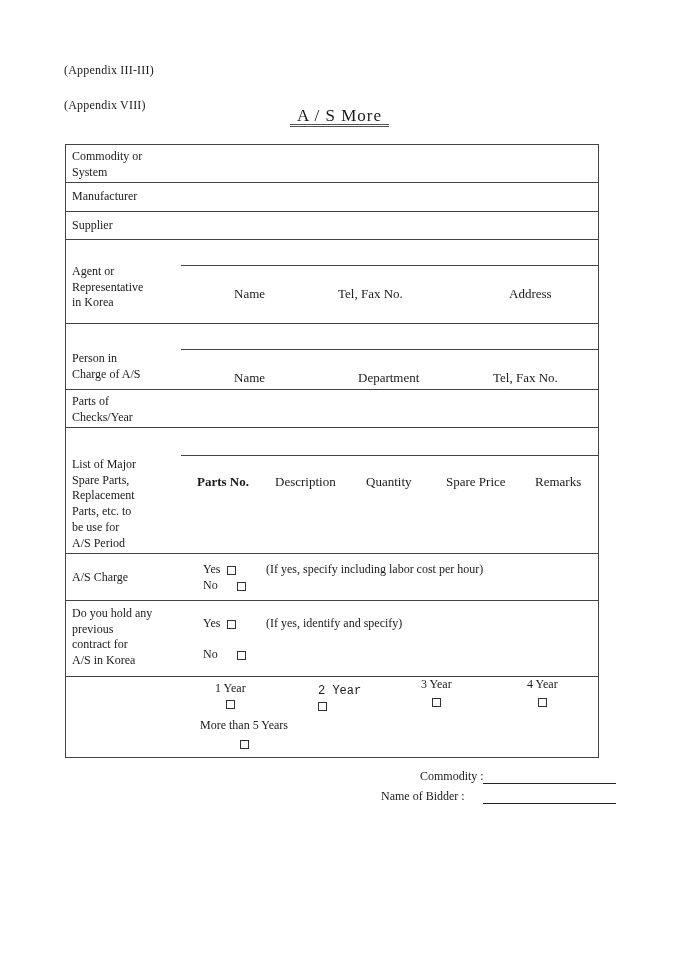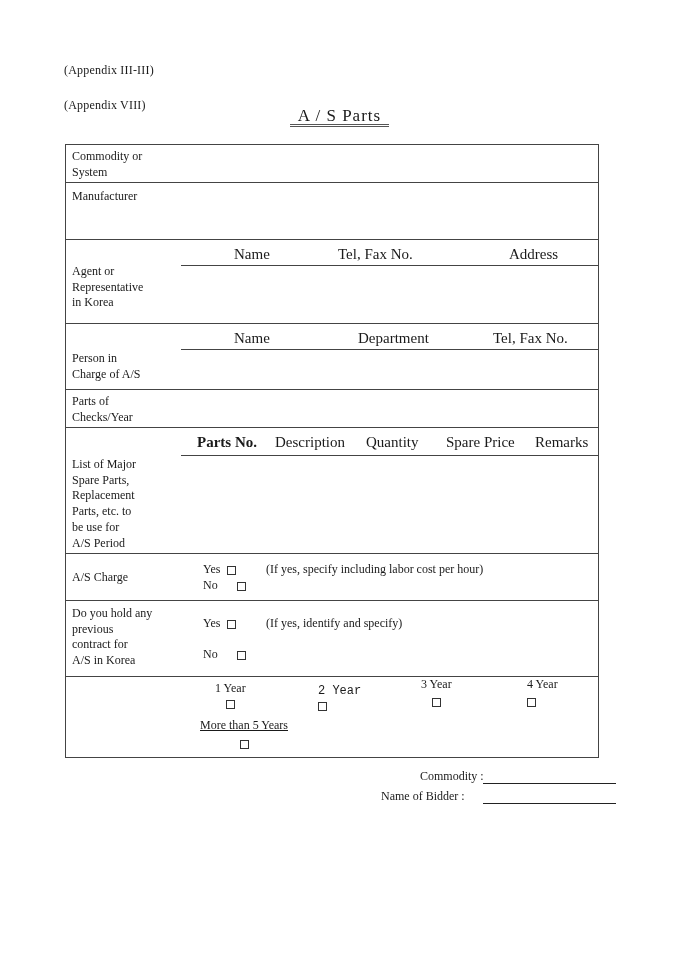--- a/index.html
+++ b/index.html
@@ -24,56 +24,60 @@
     position: absolute; left: 65px; top: 144px;
     width: 534px; height: 614px;
     border: 1px solid #444; box-sizing: border-box;
   }
   .row { position: absolute; left: 0; right: 0; border-top: 1px solid #444; }
   .row.first { border-top: none; }
   .label {
     position: absolute; left: 6px; font-size: 12px; line-height: 15.7px;
   }
   .sub-line { position: absolute; left: 115px; right: 0; border-top: 1px solid #444; }
-  .col-h { position: absolute; font-size: 15px; }
+  .col-h { position: absolute; font-size: 13px; margin-top: 40px; }
   .cb {
     display: inline-block; width: 9px; height: 9px;
     border: 1px solid #333; background: #fff; box-sizing: border-box;
     vertical-align: middle;
   }
   .opt { position: absolute; font-size: 12px; }
   .note { position: absolute; font-size: 12px; }
 
   .sig-row { position: absolute; font-size: 12px; }
   .sig-line { position: absolute; border-top: 1px solid #222; width: 133px; }
 </style>
 </head>
 <body>
 
 <div class="abs appendix" id="app1">(Appendix III-III)</div>
 <div class="abs appendix" id="app2">(Appendix VIII)</div>
-<div class="abs title">A / S  Parts</div>
+<div class="abs title">A / S  More</div>
 <div class="abs title-line" id="tl1"></div>
 <div class="abs title-line" id="tl2"></div>
 
 <div class="table">
 
   <div class="row first" style="top:0; height:37px;">
     <div class="label" style="top:4px;">
       <div>Commodity or</div>
       <div>System</div>
     </div>
     <div class="abs" style="left:115px; right:0; top:0; height:37px;"></div>
   </div>
 
   <div class="row" style="top:37px; height:29px;">
     <div class="label" style="top:6px;">Manufacturer</div>
     <div class="abs" style="left:115px; right:0; top:0; height:29px;"></div>
   </div>
 
+  <div class="row" style="top:66px; height:28px;">
+    <div class="label" style="top:6px;">Supplier</div>
+    <div class="abs" style="left:115px; right:0; top:0; height:28px;"></div>
+  </div>
 
   <div class="row" style="top:94px; height:84px;">
     <div class="col-h" style="left:168px; top:6px;">Name</div>
     <div class="col-h" style="left:272px; top:6px;">Tel, Fax No.</div>
     <div class="col-h" style="left:443px; top:6px;">Address</div>
     <div class="sub-line" style="top:25px;"></div>
     <div class="label" style="top:24px;">
       <div>Agent or</div>
       <div>Representative</div>
       <div>in Korea</div>
@@ -157,25 +161,25 @@
       <span class="cb"></span>
     </div>
     <div class="opt" style="left:252px; top:7px; text-align:left;font-family:Liberation Mono, monospace;">
       <div>2 Year</div>
       <span class="cb" style="margin-top:4px;"></span>
     </div>
     <div class="opt" style="left:355px; top:0px; text-align:center;">
       <div>3 Year</div>
       <span class="cb" style="margin-top:4px;"></span>
     </div>
-    <div class="opt" style="left:461px; top:0px; ">
+    <div class="opt" style="left:461px; top:0px; text-align:center;">
       <div>4 Year</div>
       <span class="cb" style="margin-top:4px;"></span>
     </div>
-    <div class="opt" style="left:134px; top:41px; text-align:center;text-decoration:underline;">
+    <div class="opt" style="left:134px; top:41px; text-align:center;">
       <div>More than 5 Years</div>
       <span class="cb" style="margin-top:7px;"></span>
     </div>
   </div>
 </div>
 
 <div class="sig-row" style="left:420px; top:769px;">Commodity :</div>
 <div class="sig-line" style="left:483px; top:783px;"></div>
 <div class="sig-row" style="left:381px; top:789px;">Name of Bidder :</div>
 <div class="sig-line" style="left:483px; top:803px;"></div>

